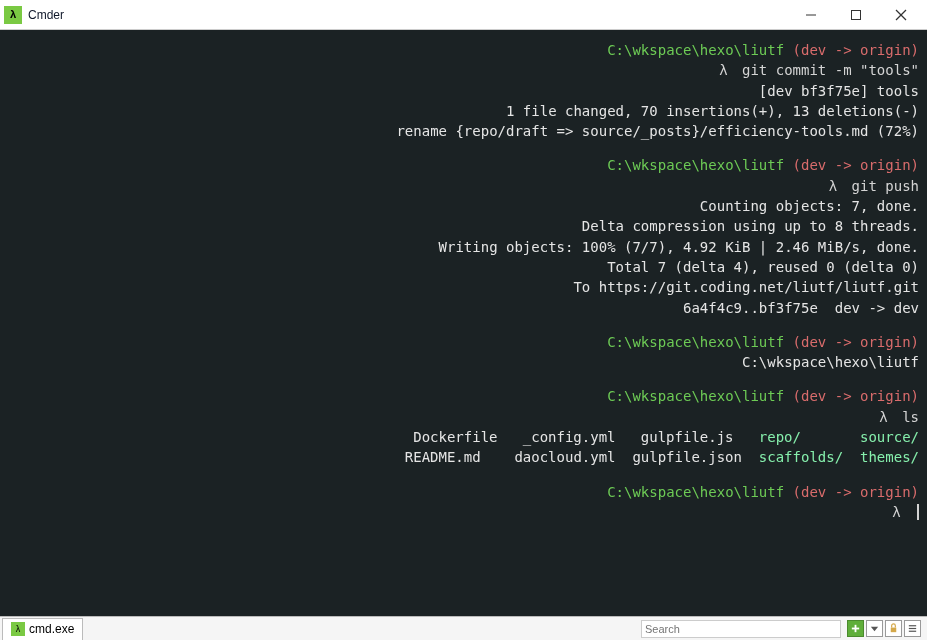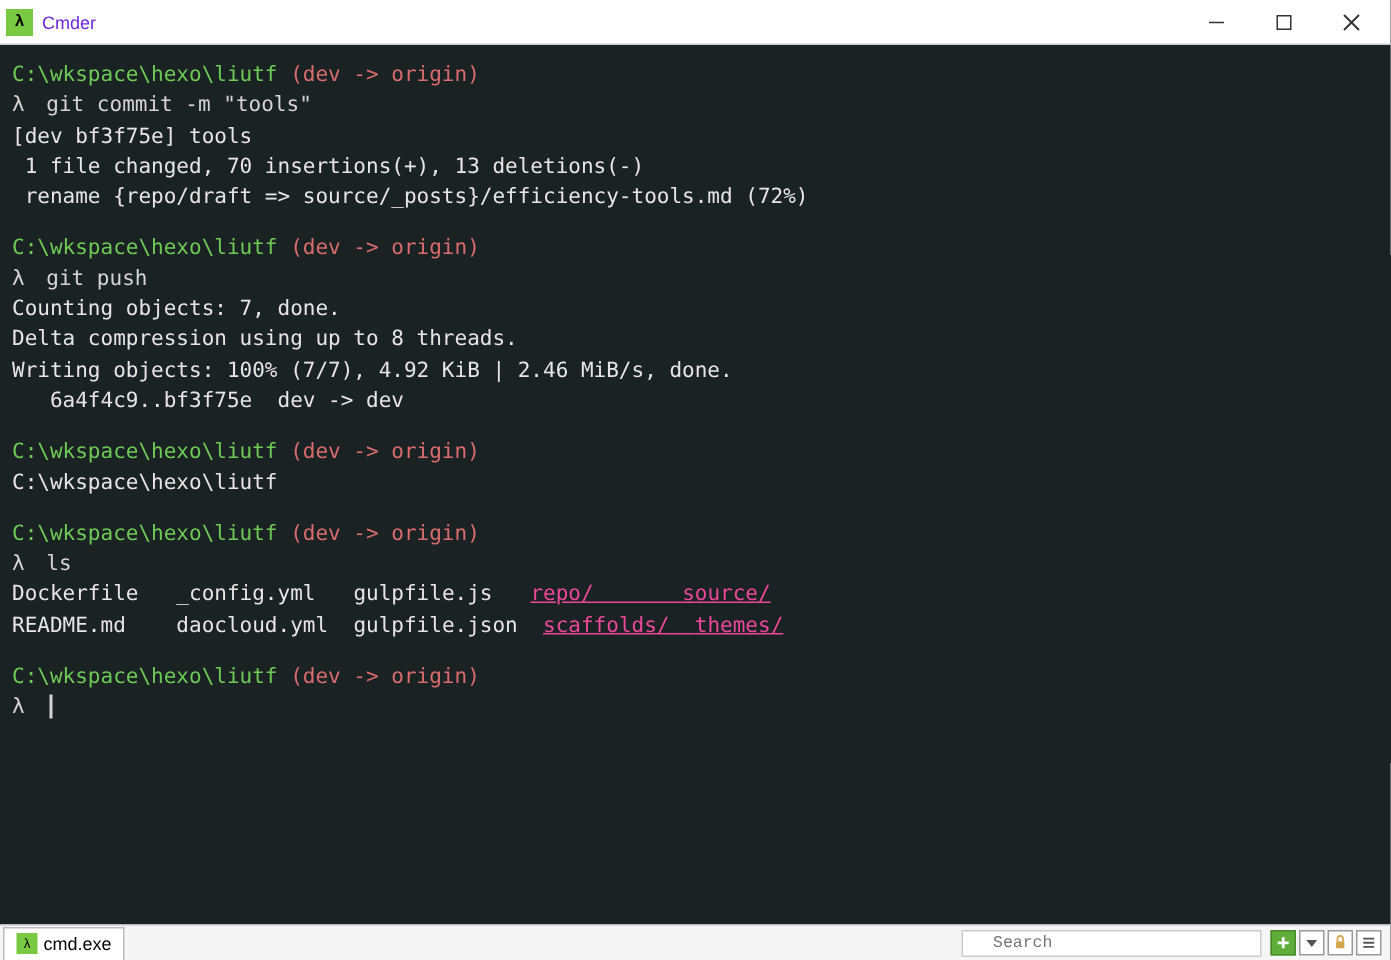--- a/index.html
+++ b/index.html
@@ -30,21 +30,21 @@
     align-items: center;
     justify-content: center;
     color: #000;
     font-size: 11px;
     font-weight: bold;
   }
   .titlebar-title {
     flex: 1;
     font-family: 'Segoe UI', sans-serif;
     font-size: 12px;
-    color: #6d28d9;
+    color: #0f172a;
   }
   .titlebar-controls {
     display: flex;
     gap: 0;
   }
   .titlebar-btn {
     width: 45px;
     height: 28px;
     display: flex;
     align-items: center;
@@ -58,23 +58,23 @@
     background: #1b2224;
     padding: 10px 8px;
     overflow: hidden;
     line-height: 1.45;
     color: #d4d4d4;
   }
   .prompt { color: #6dcb55; }
   .branch { color: #d96c6c; }
   .lambda { color: #d4d4d4; margin-right: 6px; }
   .output { color: #e5e5e5; }
-  .dir { color: #ec4899; text-decoration: underline; }
+  .dir { color: #86efac; }
   .line { white-space: pre; font-family: Consolas, monospace; }
-  .block { margin-bottom: 14px; }
+  .block { margin-bottom: 14px; text-align: right; }
   .cursor {
     display: inline-block;
     width: 2px;
     height: 16px;
     background: #d4d4d4;
     vertical-align: text-bottom;
     margin-left: 2px;
   }
   .statusbar {
     height: 24px;
@@ -105,24 +105,23 @@
     justify-content: center;
     font-size: 9px;
     color: #000;
   }
   .search-input {
     margin-left: auto;
     margin-right: 4px;
     height: 18px;
     width: 200px;
     font-size: 11px;
-    padding: 0 20px;
+    padding: 0 3px;
     border: 1px solid #ccc;
     color: #888;
-    font-family: Liberation Mono, monospace;
   }
   .status-icons {
     display: flex;
     gap: 2px;
     padding: 0 6px 0 2px;
     align-items: center;
   }
   .sicon {
     width: 17px;
     height: 17px;
@@ -170,20 +169,22 @@
       <div class="line output">[dev bf3f75e] tools</div>
       <div class="line output"> 1 file changed, 70 insertions(+), 13 deletions(-)</div>
       <div class="line output"> rename {repo/draft =&gt; source/_posts}/efficiency-tools.md (72%)</div>
     </div>
     <div class="block">
       <div class="line"><span class="prompt">C:\wkspace\hexo\liutf </span><span class="branch">(dev -&gt; origin)</span></div>
       <div class="line"><span class="lambda">λ</span><span> git push</span></div>
       <div class="line output">Counting objects: 7, done.</div>
       <div class="line output">Delta compression using up to 8 threads.</div>
       <div class="line output">Writing objects: 100% (7/7), 4.92 KiB | 2.46 MiB/s, done.</div>
+      <div class="line output">Total 7 (delta 4), reused 0 (delta 0)</div>
+      <div class="line output">To https://git.coding.net/liutf/liutf.git</div>
       <div class="line output">   6a4f4c9..bf3f75e  dev -&gt; dev</div>
     </div>
     <div class="block">
       <div class="line"><span class="prompt">C:\wkspace\hexo\liutf </span><span class="branch">(dev -&gt; origin)</span></div>
       <div class="line output">C:\wkspace\hexo\liutf</div>
     </div>
     <div class="block">
       <div class="line"><span class="prompt">C:\wkspace\hexo\liutf </span><span class="branch">(dev -&gt; origin)</span></div>
       <div class="line"><span class="lambda">λ</span><span> ls</span></div>
       <div class="line"><span class="output">Dockerfile   </span><span class="output">_config.yml   </span><span class="output">gulpfile.js   </span><span class="dir">repo/       </span><span class="dir">source/</span></div>

